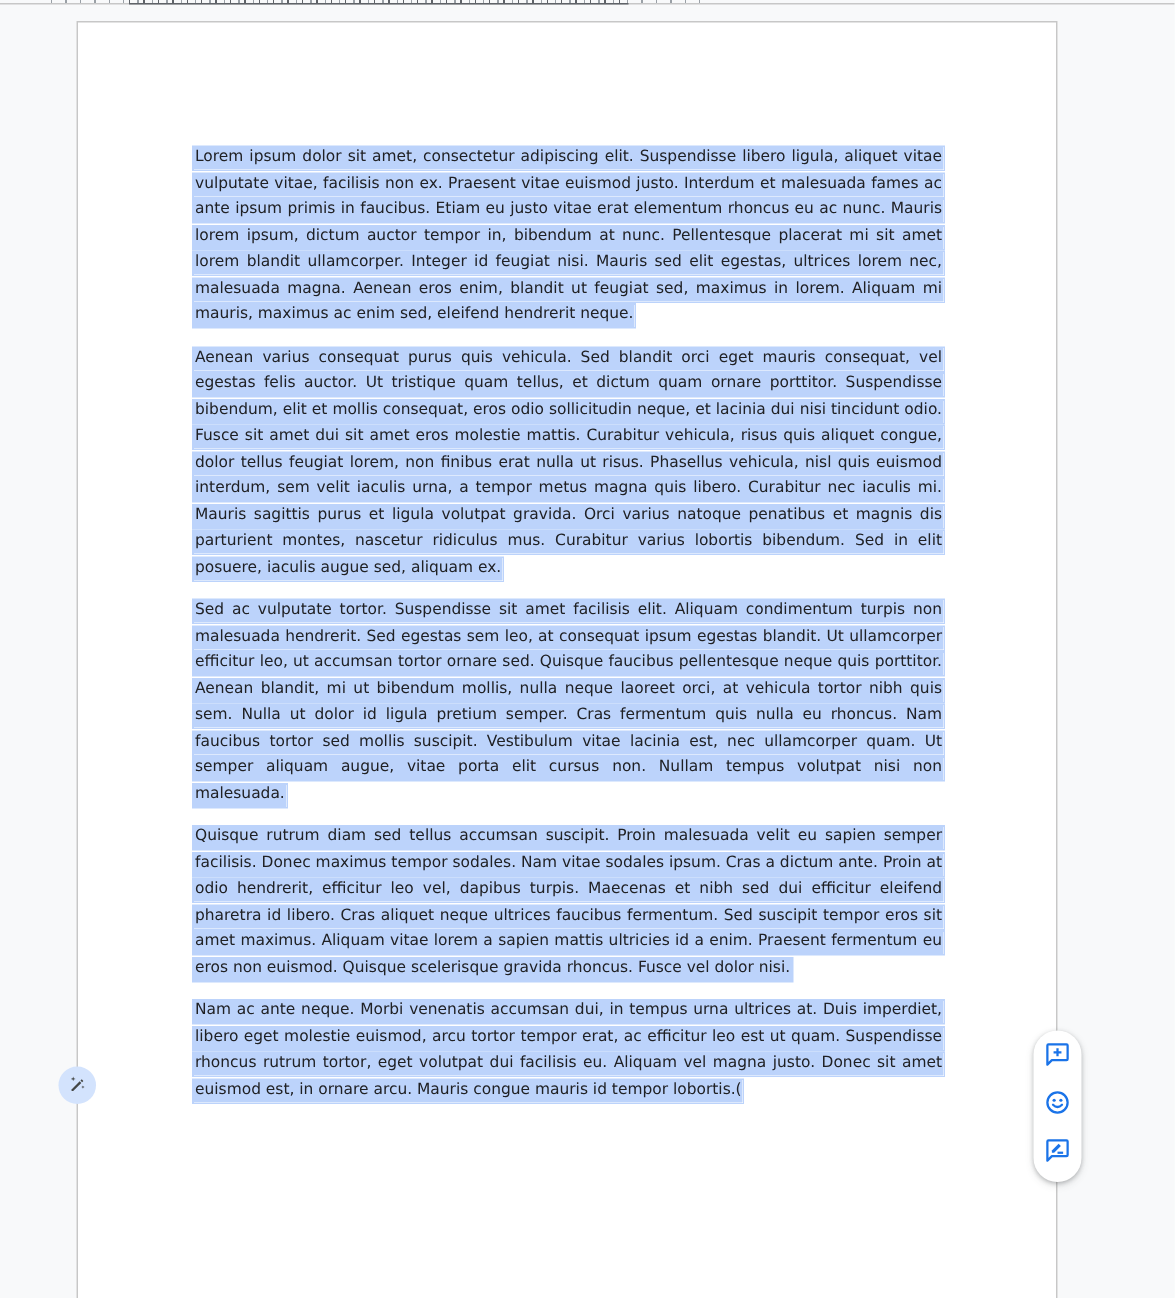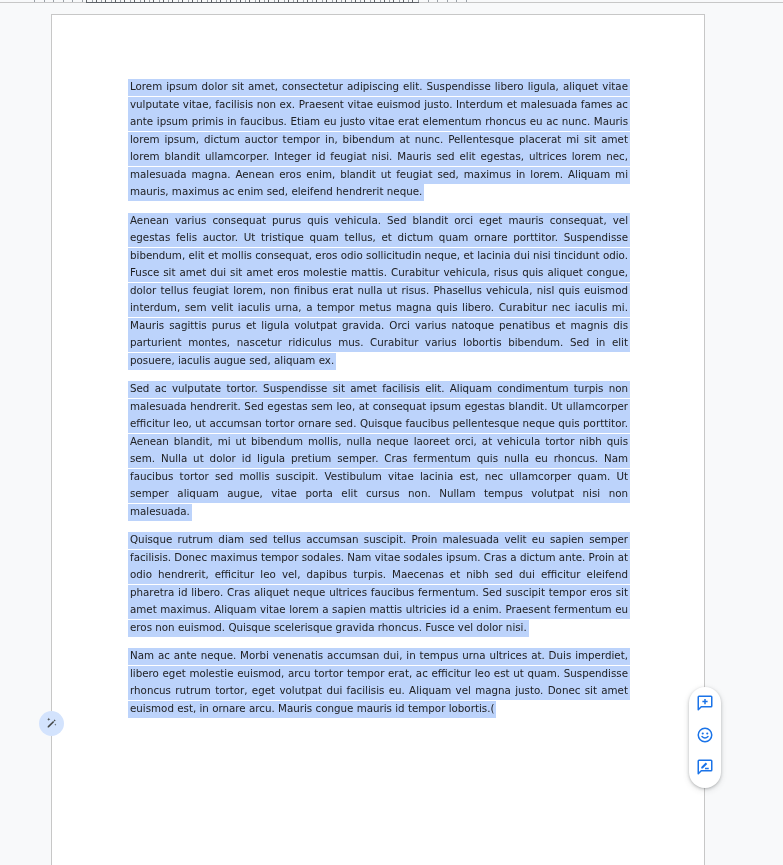--- a/index.html
+++ b/index.html
@@ -37,21 +37,21 @@
       top: 14px;
       width: 654px;
       height: 900px;
       background: #ffffff;
       border: 1px solid #c7c7c7;
       box-sizing: border-box;
     }
     .content {
       position: absolute;
       left: 129px;
-      top: 78px;
+      top: 96px;
       width: 500px;
     }
     .para {
       margin: 0 0 11px 0;
       font-size: 10.3px;
       line-height: 17.5px;
       color: #202124;
       text-align: justify;
     }
     .para .sel {

